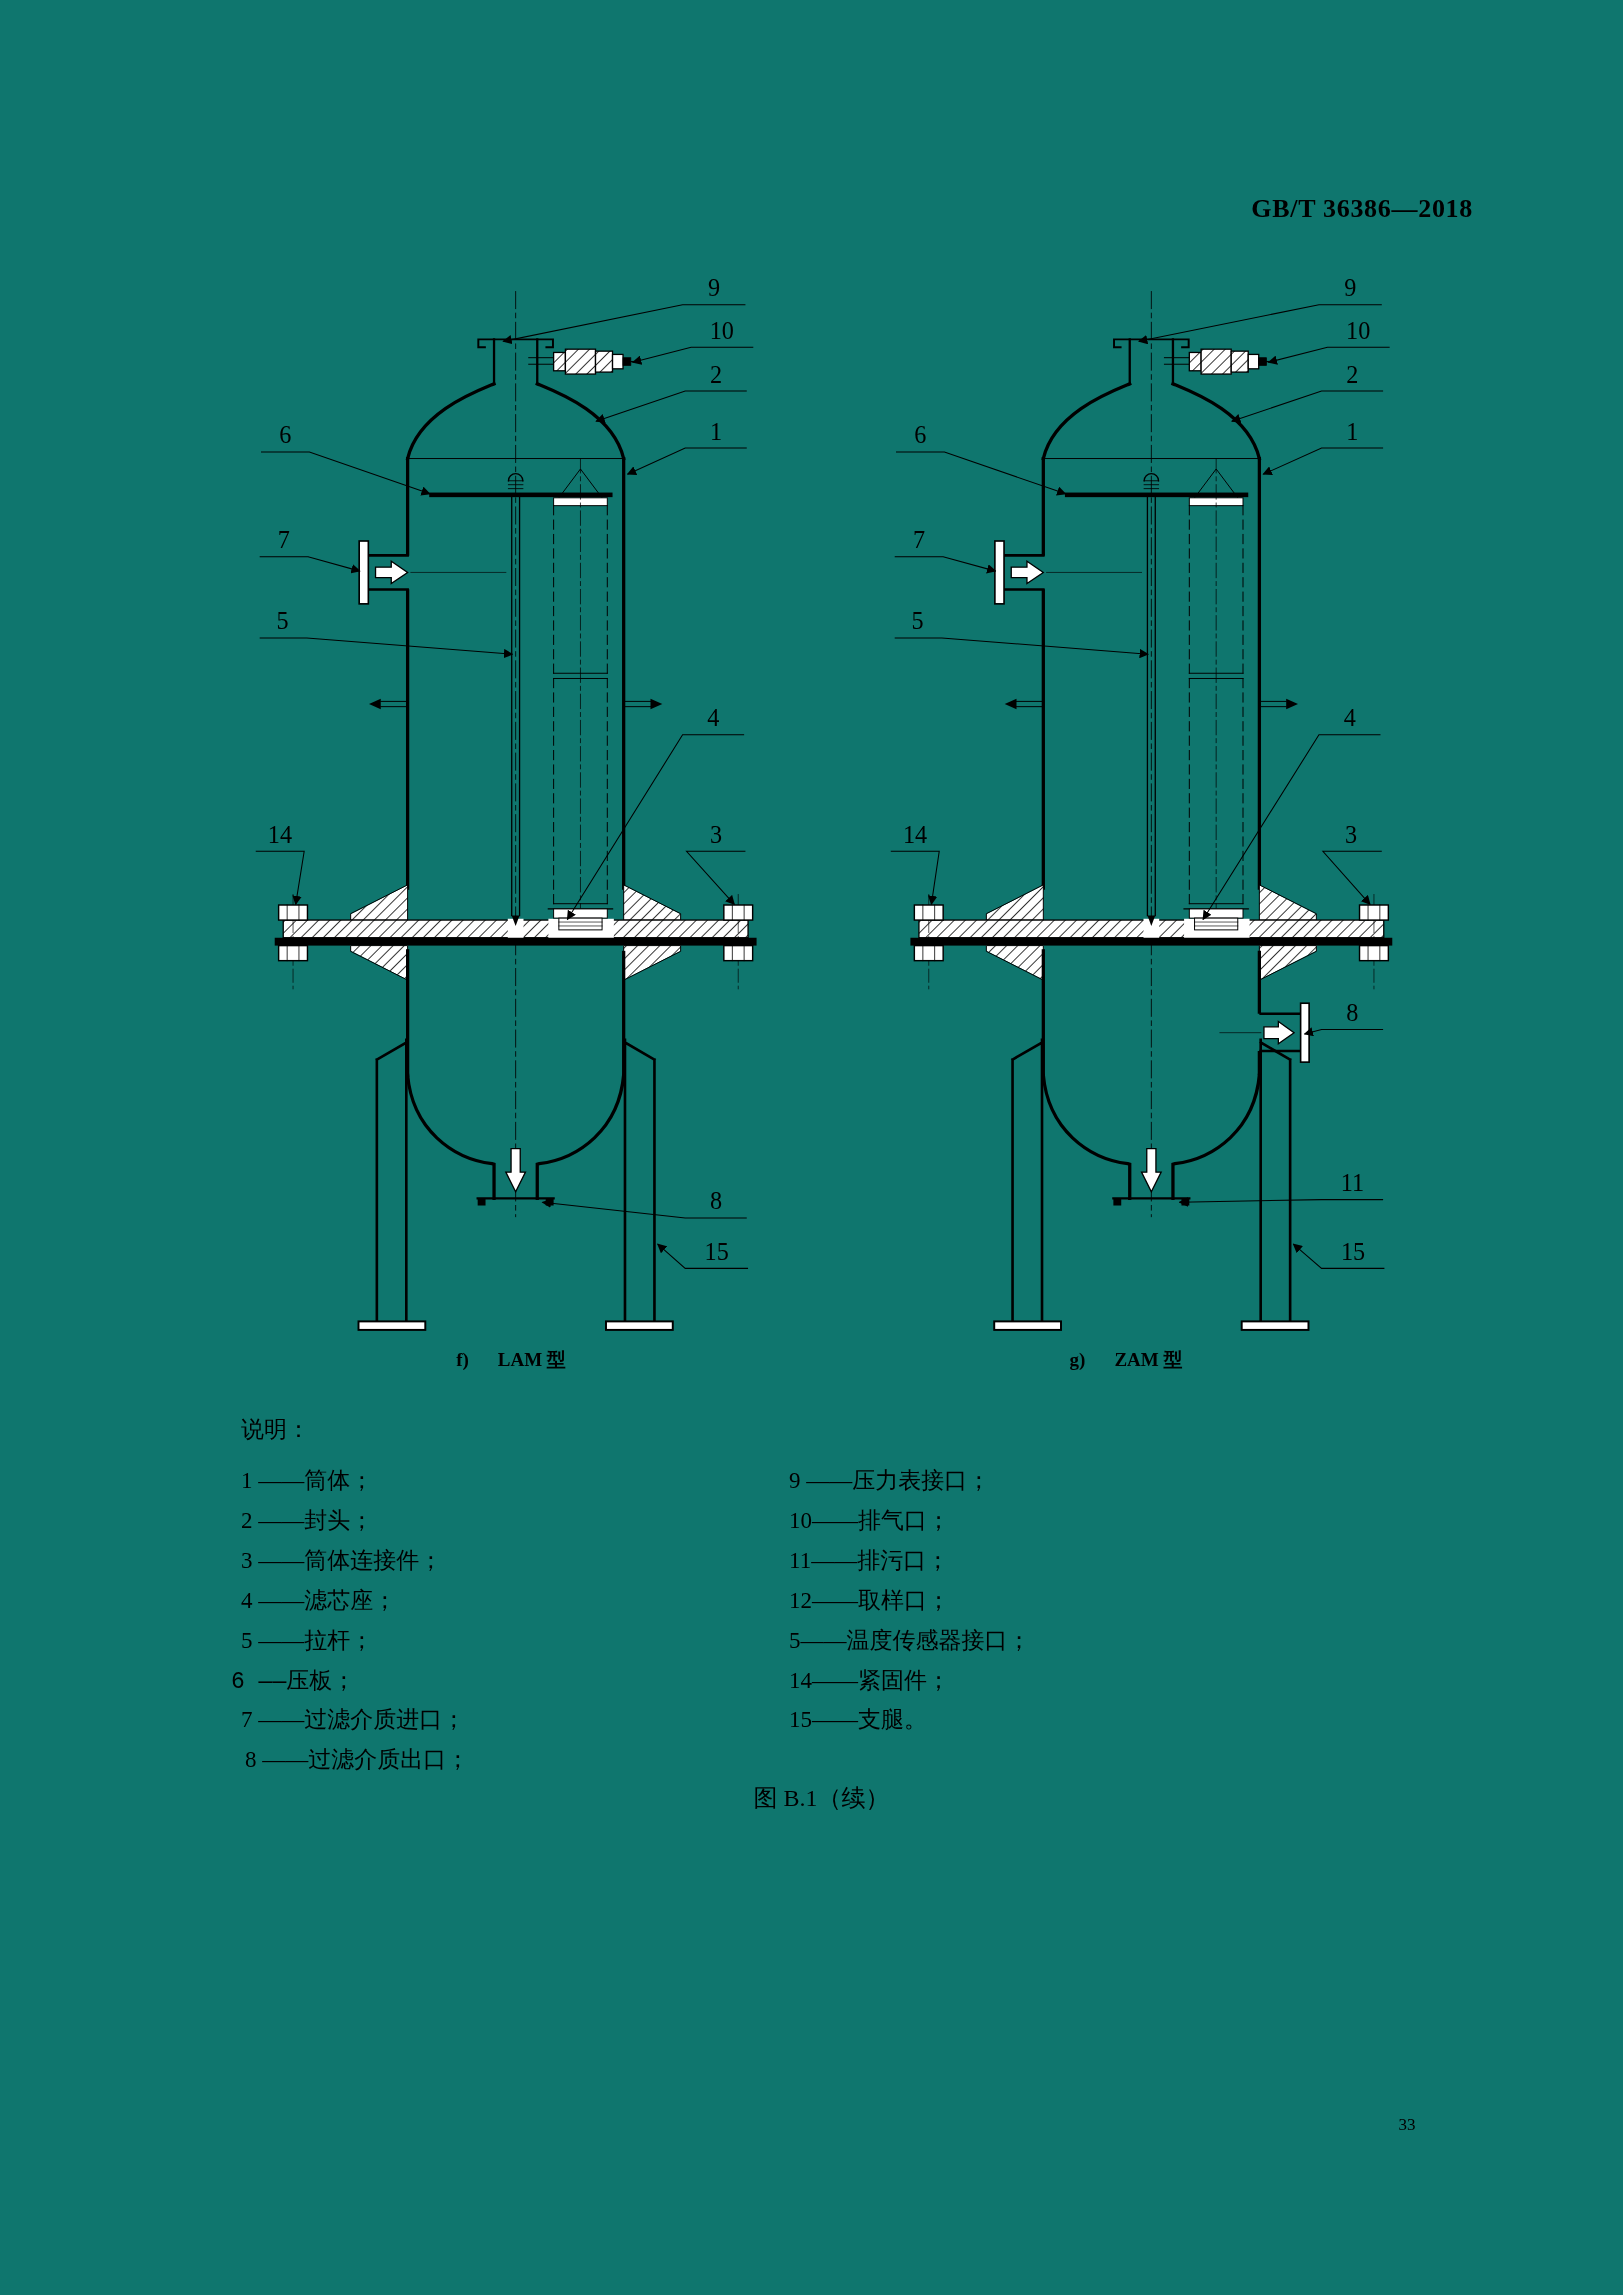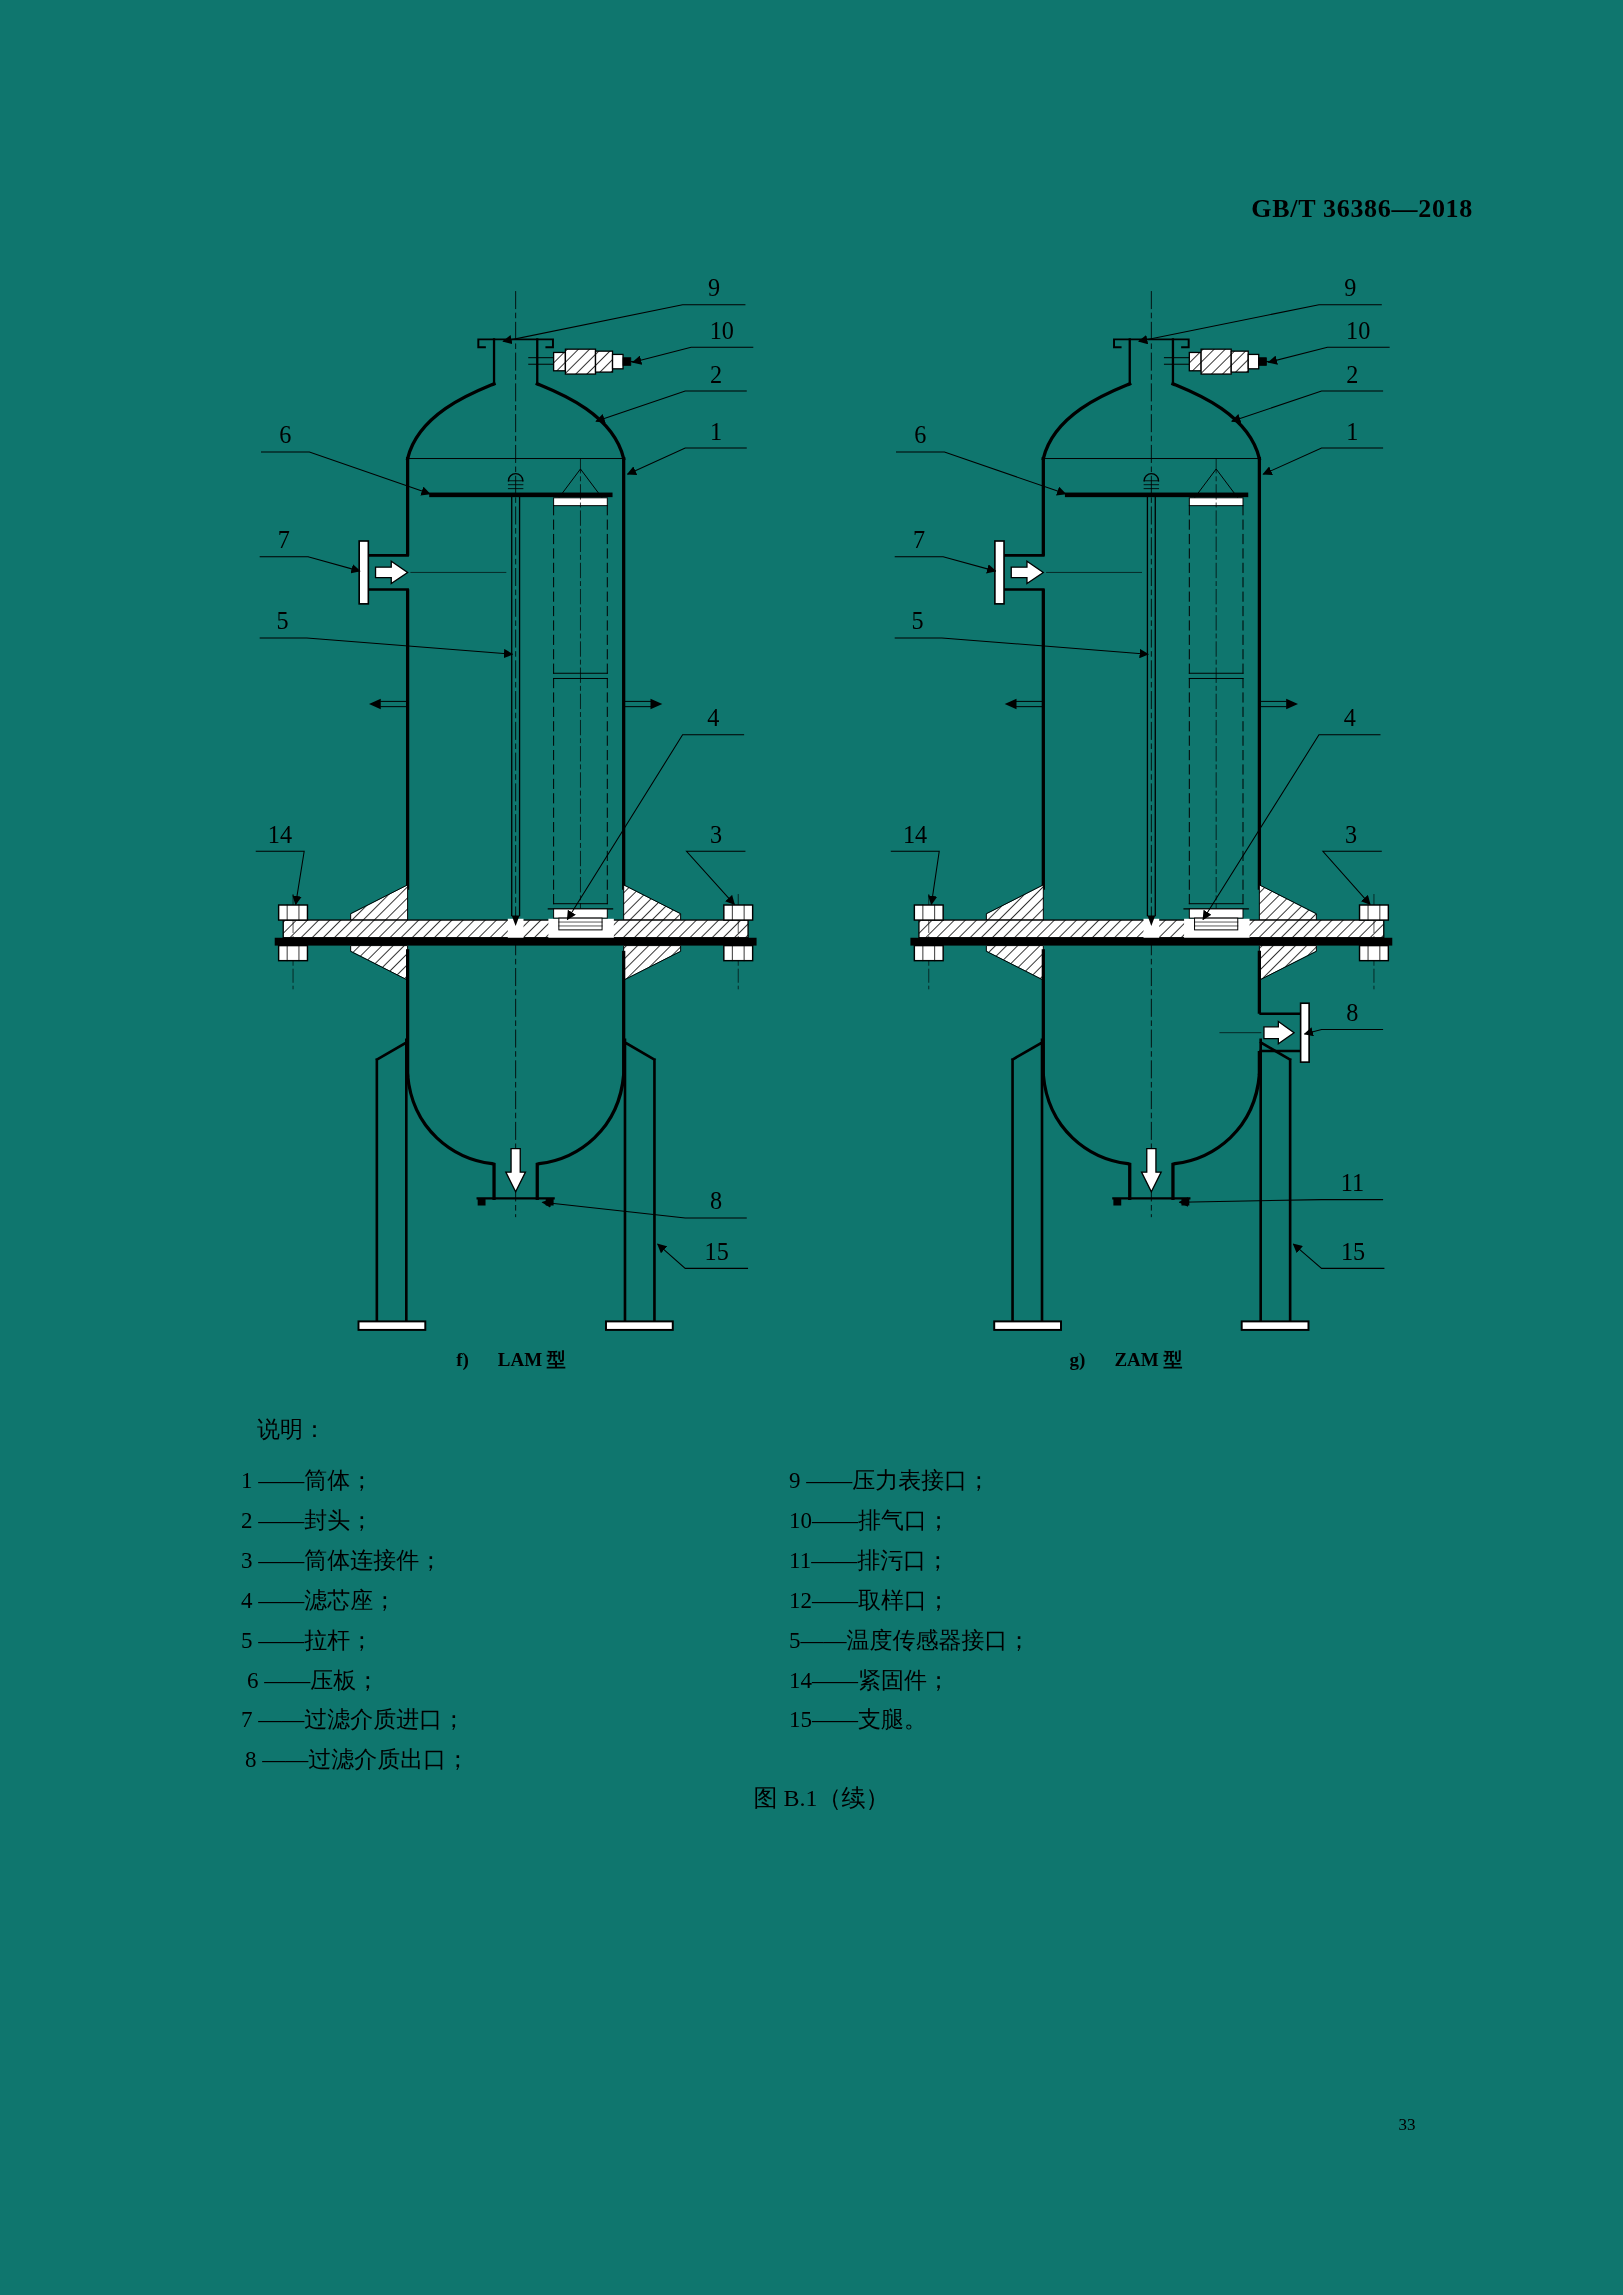--- a/index.html
+++ b/index.html
@@ -230,28 +230,28 @@
     </g>
   </svg>
 
   <div class="t cap" style="left:380px;top:1347px;width:262px;">
     <span class="pfx">f)</span><span>LAM 型</span>
   </div>
   <div class="t cap" style="left:995px;top:1347px;width:262px;">
     <span class="pfx">g)</span><span>ZAM 型</span>
   </div>
 
-  <div class="t legend-head" style="left:241px;top:1414px;margin-left:16px;">说明：</div>
+  <div class="t legend-head" style="left:241px;top:1414px;">说明：</div>
 
   <div class="t legend-item" style="left:241px;top:1465px;">1 ——筒体；</div>
   <div class="t legend-item" style="left:241px;top:1505px;">2 ——封头；</div>
   <div class="t legend-item" style="left:241px;top:1545px;">3 ——筒体连接件；</div>
   <div class="t legend-item" style="left:241px;top:1585px;">4 ——滤芯座；</div>
   <div class="t legend-item" style="left:241px;top:1625px;">5 ——拉杆；</div>
-  <div class="t legend-item" style="left:247px;top:1665px;">6 ——压板；</div>
+  <div class="t legend-item" style="left:231px;top:1665px;font-family:Liberation Mono, monospace;">6 ——压板；</div>
   <div class="t legend-item" style="left:241px;top:1704px;">7 ——过滤介质进口；</div>
   <div class="t legend-item" style="left:245px;top:1744px;text-align:center;">8 ——过滤介质出口；</div>
 
   <div class="t legend-item" style="left:789px;top:1465px;">9 ——压力表接口；</div>
   <div class="t legend-item" style="left:789px;top:1505px;">10——排气口；</div>
   <div class="t legend-item" style="left:789px;top:1545px;">11——排污口；</div>
   <div class="t legend-item" style="left:789px;top:1585px;">12——取样口；</div>
   <div class="t legend-item" style="left:789px;top:1625px;">5——温度传感器接口；</div>
   <div class="t legend-item" style="left:789px;top:1665px;">14——紧固件；</div>
   <div class="t legend-item" style="left:789px;top:1704px;">15——支腿。</div>

